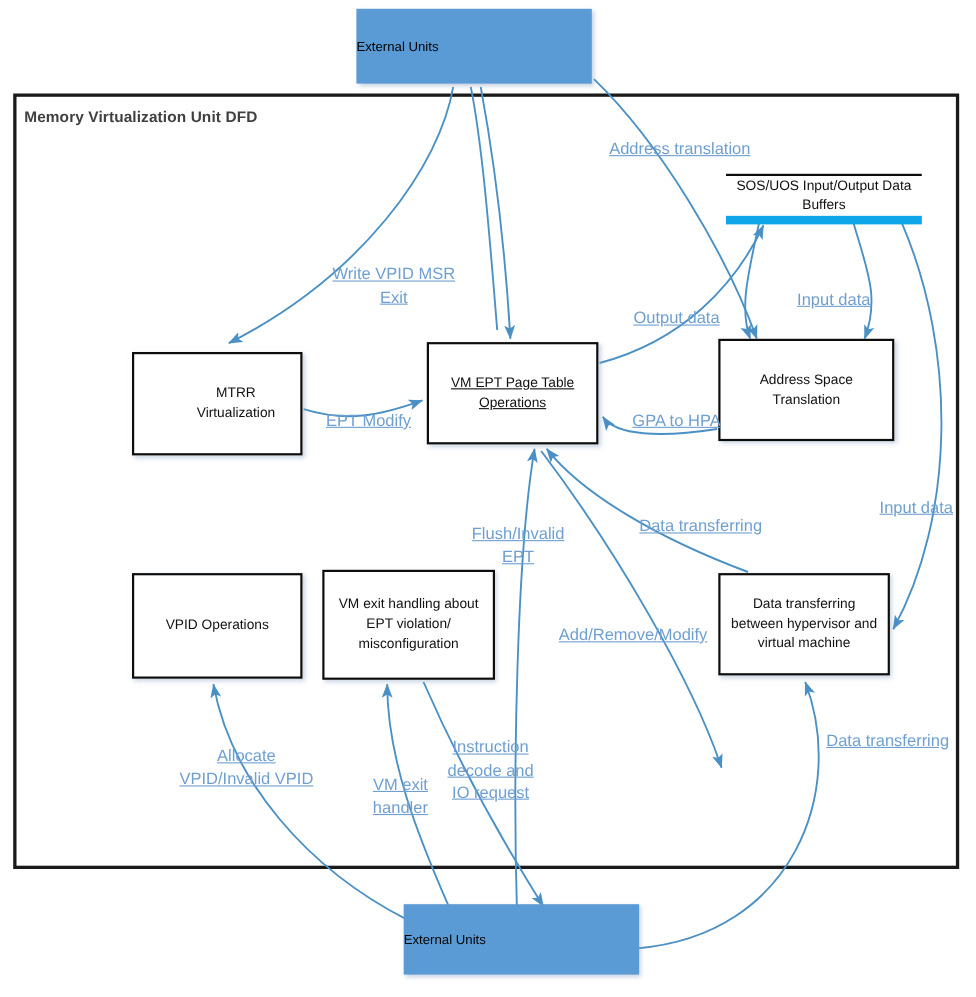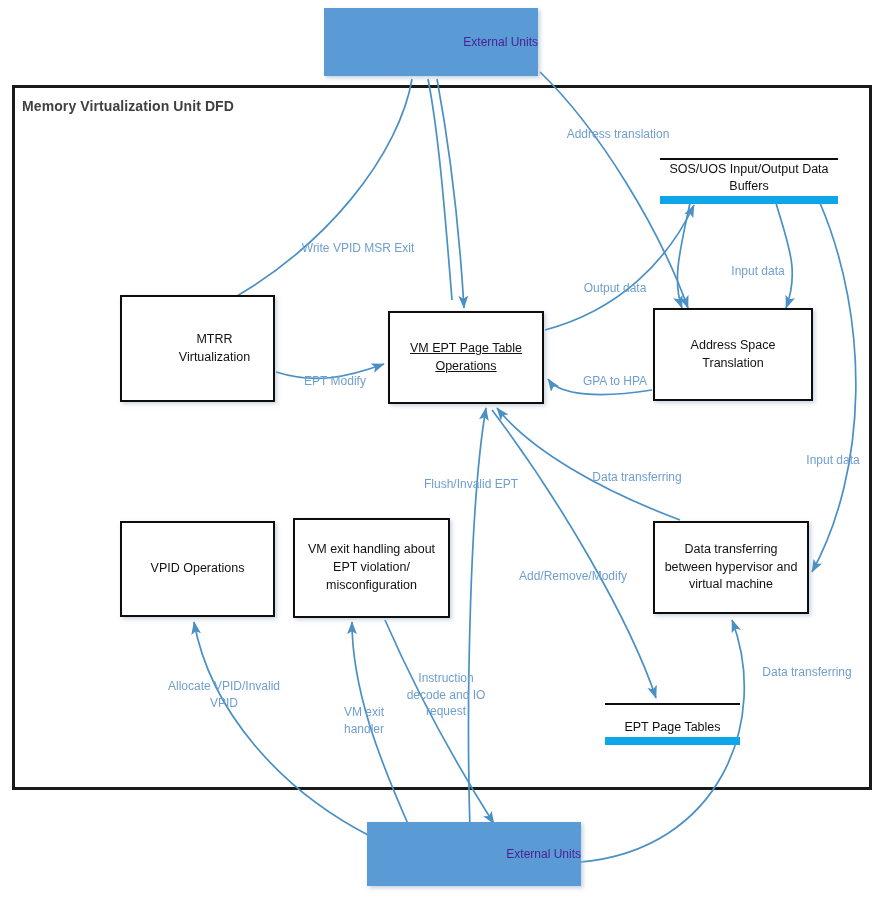--- a/index.html
+++ b/index.html
@@ -43,22 +43,22 @@
     color: #404040;
     letter-spacing: 0.1px;
     white-space: nowrap;
   }
   .ext {
     position: absolute;
     background: #5b9bd5;
     box-shadow: 2px 2px 4px rgba(150,170,200,0.55);
     display: flex;
     align-items: center;
-    justify-content: flex-end;
-    color: #4c1d95;
+    justify-content: flex-start;
+    color: #000000;
     font-size: 12px;
   }
   .proc {
     position: absolute;
     background: #ffffff;
     border: 2px solid #0d0d0d;
     box-sizing: border-box;
     box-shadow: 2px 2px 4px rgba(150,170,200,0.5);
     display: flex;
     align-items: center;
@@ -83,25 +83,26 @@
     font-size: 12.5px;
     line-height: 1.42;
   }
   .store-inner {
     background: #ffffff;
     padding: 0 4px;
   }
   .flow-label {
     position: absolute;
     color: #6f9fd0;
-    font-size: 12px;
+    font-size: 15px;
     line-height: 1.38;
     text-align: center;
     white-space: pre-line;
     pointer-events: none;
+    text-decoration: underline;
   }
 </style>
 </head>
 <body>
 
 <div id="canvas">
 
   <div class="boundary"></div>
   <div class="boundary-title">Memory Virtualization Unit DFD</div>
 
@@ -152,21 +153,21 @@
   </svg>
 
   <div class="ext" style="left:324px; top:8px; width:214px; height:68px;">
     <span>External Units</span>
   </div>
 
   <div class="ext" style="left:367px; top:822px; width:214px; height:64px;">
     <span>External Units</span>
   </div>
 
-  <div class="proc" style="left:120px; top:295px; width:155px; height:107px;padding-left:40px;">
+  <div class="proc" style="left:120px; top:320px; width:155px; height:94px;padding-left:40px;">
     <span>MTRR Virtualization</span>
   </div>
 
   <div class="proc" style="left:388px; top:311px; width:156px; height:93px;text-decoration:underline;">
     <span>VM EPT Page Table Operations</span>
   </div>
 
   <div class="proc" style="left:653px; top:308px; width:160px; height:93px;">
     <span>Address Space Translation</span>
   </div>
@@ -180,23 +181,20 @@
   </div>
 
   <div class="proc" style="left:653px; top:521px; width:156px; height:93px;">
     <span>Data transferring between hypervisor and virtual machine</span>
   </div>
 
   <div class="store" style="left:660px; top:158px; width:178px; height:46px;">
     <span class="store-inner">SOS/UOS Input/Output Data Buffers</span>
   </div>
 
-  <div class="store" style="left:605px; top:703px; width:135px; height:42px;">
-    <span class="store-inner">EPT Page Tables</span>
-  </div>
 
   <div class="flow-label" style="left:548px; top:126px; width:140px;">Address translation</div>
 
 
   <div class="flow-label" style="left:288px; top:240px; width:140px;">Write VPID MSR Exit</div>
 
   <div class="flow-label" style="left:560px; top:280px; width:110px;">Output data</div>
 
   <div class="flow-label" style="left:710px; top:263px; width:96px;">Input data</div>
 

